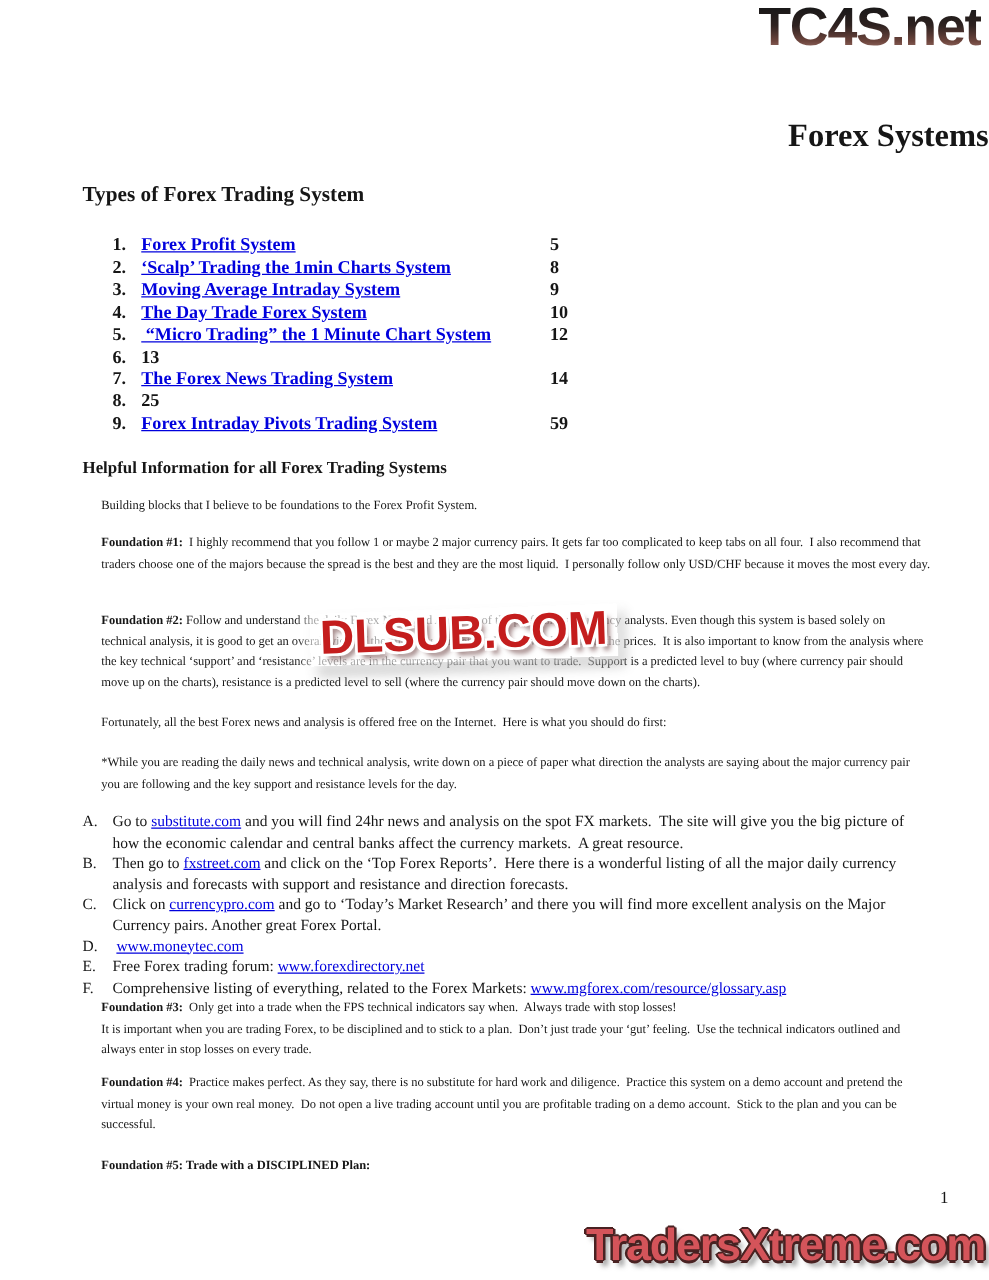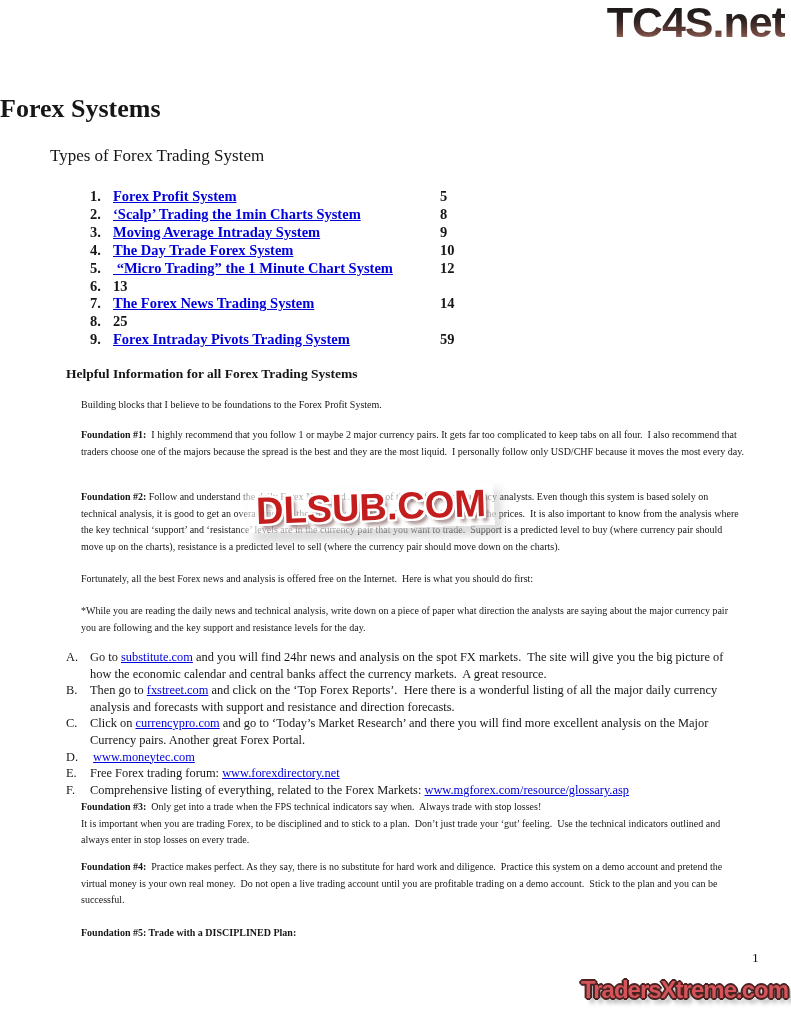--- a/index.html
+++ b/index.html
@@ -19,27 +19,27 @@
     font-weight:bold;
     font-size:43px;
     letter-spacing:-1px;
     background:linear-gradient(180deg,#181818 10%,#2e2220 45%,#6e463e 75%,#a88078 96%);
     -webkit-background-clip:text;background-clip:text;
     color:transparent;-webkit-text-fill-color:transparent;
     line-height:1;
   }
   .doc-title{
     top:94px;left:0;width:100%;
-    text-align:left;
+    text-align:right;
     font-weight:bold;
     font-size:26px;
   }
   .toc-heading{
-    top:146px;left:50px;
-    font-weight:normal;
+    top:146px;left:66px;
+    font-weight:bold;
     font-size:17px;
   }
   .toc{
     top:188px;left:90px;
     font-size:14.5px;
     font-weight:bold;
   }
   .toc-row{
     display:grid;
     grid-template-columns:23px 327px auto;
@@ -82,21 +82,21 @@
       -2px 0 0 #fff, 2px 0 0 #fff, 0 -2px 0 #fff, 0 2px 0 #fff,
       -2px -2px 0 #fff, 2px -2px 0 #fff, -2px 2px 0 #fff, 2px 2px 0 #fff,
       4px 5px 4px rgba(80,30,30,0.55);
     line-height:1.1;
   }
   
   .tx-stamp{
     top:978px;right:3px;
     font-family:"Liberation Sans", sans-serif;
     font-weight:bold;
-    font-size:24px;
+    font-size:36px;
     letter-spacing:-1px;
     color:#d4545a;
     text-shadow:
       -2px 0 0 #492222, 2px 0 0 #492222, 0 -2px 0 #492222, 0 2px 0 #492222,
       -1px -1px 0 #492222, 1px -1px 0 #492222, -1px 1px 0 #492222, 1px 1px 0 #492222,
       4px 5px 4px rgba(110,110,110,0.65);
     line-height:1;
   }
 </style>
 </head>

